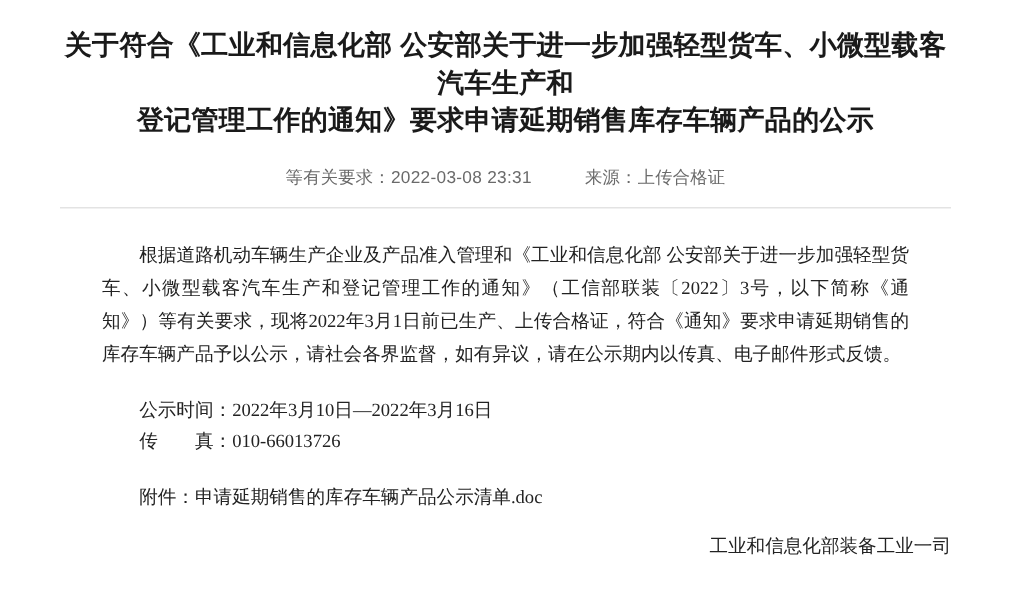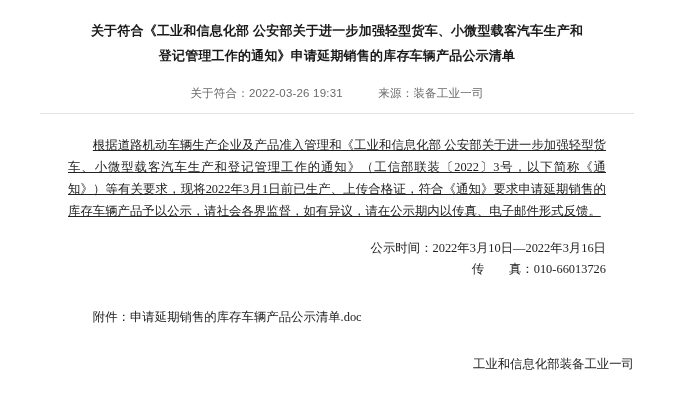--- a/index.html
+++ b/index.html
@@ -17,21 +17,21 @@
   .page {
     position: relative;
     width: 674px;
     height: 409px;
     box-sizing: border-box;
     padding: 14px 34px 0 34px;
   }
   .doc-title {
     font-family: "Liberation Sans", "DejaVu Sans", sans-serif;
     font-weight: bold;
-    font-size: 13px;
+    font-size: 18px;
     line-height: 25px;
     text-align: center;
     color: #1a1a1a;
     letter-spacing: 0.2px;
     margin: 4px 8px 16px 8px;
   }
   .meta-bar {
     margin-top: 18px;
     text-align: center;
     font-size: 11.5px;
@@ -56,32 +56,30 @@
     margin-top: 20px;
   }
   p.para {
     font-size: 12.4px;
     line-height: 22px;
     text-align: justify;
     text-justify: inter-ideograph;
     margin: 0 0 16px 0;
     text-indent: 2em;
     color: #222222;
-    text-decoration: underline;
   }
   .info-line {
     font-size: 12.4px;
     line-height: 21px;
     margin: 0;
     color: #222222;
     text-indent: 2em;
   }
   .info-block {
-    margin-bottom: 27px;
-    text-align: right;
+    margin-bottom: 16px;
   }
   .attach-line {
     font-size: 12.4px;
     line-height: 21px;
     margin: 0;
     color: #222222;
     text-indent: 2em;
   }
   .attach-link {
     color: #222222;
@@ -101,26 +99,26 @@
     white-space: nowrap;
   }
 </style>
 </head>
 <body>
 
 <div class="page">
 
   <div class="doc-title">
     <div>关于符合《工业和信息化部 公安部关于进一步加强轻型货车、小微型载客汽车生产和</div>
-    <div>登记管理工作的通知》申请延期销售的库存车辆产品公示清单</div>
+    <div>登记管理工作的通知》要求申请延期销售库存车辆产品的公示</div>
   </div>
 
   <div class="meta-bar">
-    <span class="meta-item"><span>关于符合：</span><span class="meta-value">2022-03-26 19:31</span></span>
-    <span class="meta-item"><span>来源：</span><span class="meta-value">装备工业一司</span></span>
+    <span class="meta-item"><span>等有关要求：</span><span class="meta-value">2022-03-08 23:31</span></span>
+    <span class="meta-item"><span>来源：</span><span class="meta-value">上传合格证</span></span>
   </div>
 
   <div class="divider"></div>
 
   <div class="body-wrap">
 
     <p class="para">根据道路机动车辆生产企业及产品准入管理和《工业和信息化部 公安部关于进一步加强轻型货车、小微型载客汽车生产和登记管理工作的通知》（工信部联装〔2022〕3号，以下简称《通知》）等有关要求，现将2022年3月1日前已生产、上传合格证，符合《通知》要求申请延期销售的库存车辆产品予以公示，请社会各界监督，如有异议，请在公示期内以传真、电子邮件形式反馈。</p>
 
     <div class="info-block">
       <p class="info-line"><span>公示时间：</span><span>2022年3月10日—2022年3月16日</span></p>

